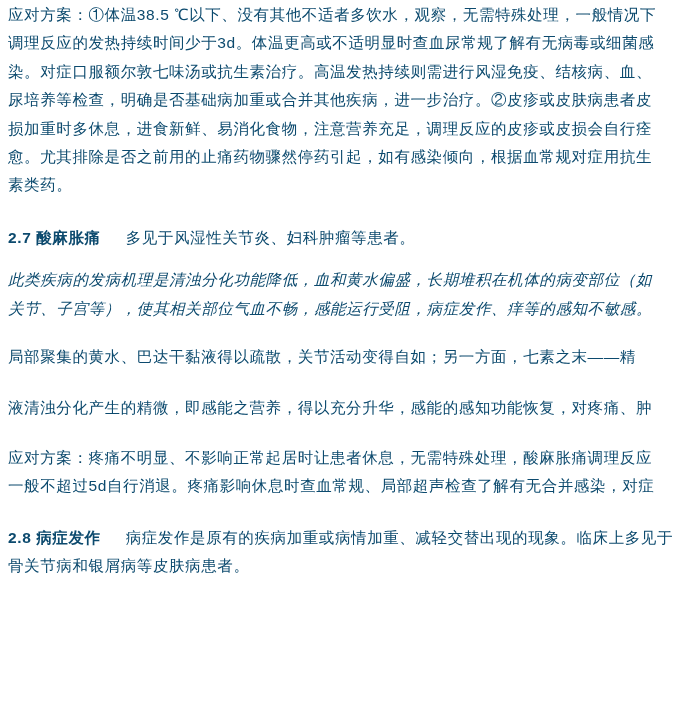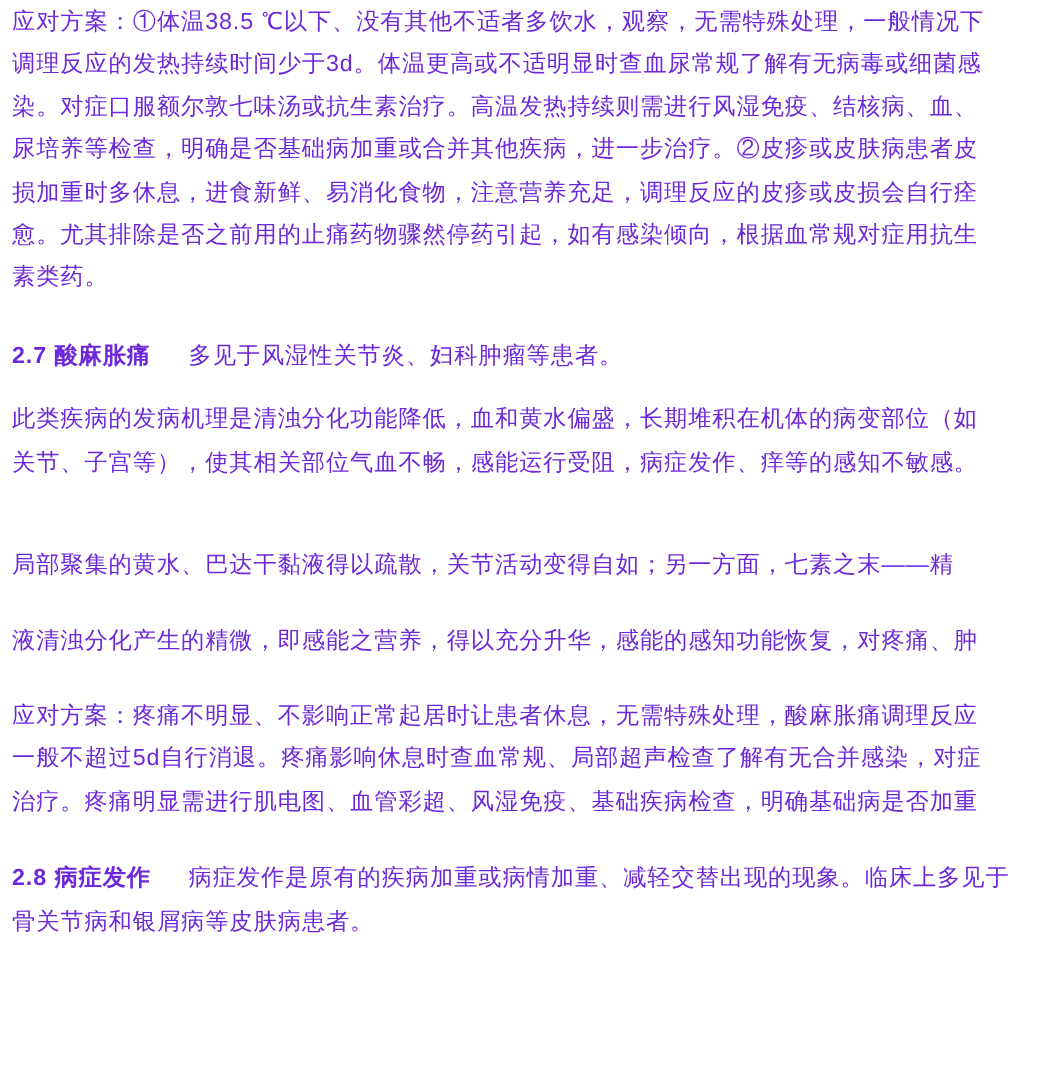--- a/index.html
+++ b/index.html
@@ -11,32 +11,32 @@
     width: 693px;
     height: 710px;
     overflow: hidden;
     font-family: "Liberation Sans", sans-serif;
   }
   .page {
     box-sizing: border-box;
     width: 693px;
     height: 710px;
     padding: 1px 6px 0 8px;
-    color: #6d28d9;
+    color: #0c4a6e;
     font-size: 15.5px;
     line-height: 28.4px;
     letter-spacing: 0.6px;
   }
   .para {
     margin: 0;
     padding: 0;
   }
   .m24 { margin-bottom: 24px; }
   .m14 { margin-bottom: 14px; }
-  .m28 { margin-bottom: 40px; }
+  .m28 { margin-bottom: 20px; font-style: italic; }
   .m23 { margin-bottom: 23px; }
   .m21 { margin-bottom: 21px; }
   .line {
     display: block;
     white-space: pre;
   }
   .hbold {
     font-weight: bold;
     margin-right: 25px;
   }
@@ -69,21 +69,20 @@
     <span class="line">局部聚集的黄水、巴达干黏液得以疏散，关节活动变得自如；另一方面，七素之末——精</span>
   </p>
 
   <p class="para m21">
     <span class="line">液清浊分化产生的精微，即感能之营养，得以充分升华，感能的感知功能恢复，对疼痛、肿</span>
   </p>
 
   <p class="para m23">
     <span class="line">应对方案：疼痛不明显、不影响正常起居时让患者休息，无需特殊处理，酸麻胀痛调理反应</span>
     <span class="line">一般不超过5d自行消退。疼痛影响休息时查血常规、局部超声检查了解有无合并感染，对症</span>
-    <span class="line">治疗。疼痛明显需进行肌电图、血管彩超、风湿免疫、基础疾病检查，明确基础病是否加重</span>
   </p>
 
   <p class="para">
     <span class="line"><b class="hbold">2.8 病症发作</b><span>病症发作是原有的疾病加重或病情加重、减轻交替出现的现象。临床上多见于</span></span>
     <span class="line">骨关节病和银屑病等皮肤病患者。</span>
   </p>
 
 </div>
 
 </body></html>

